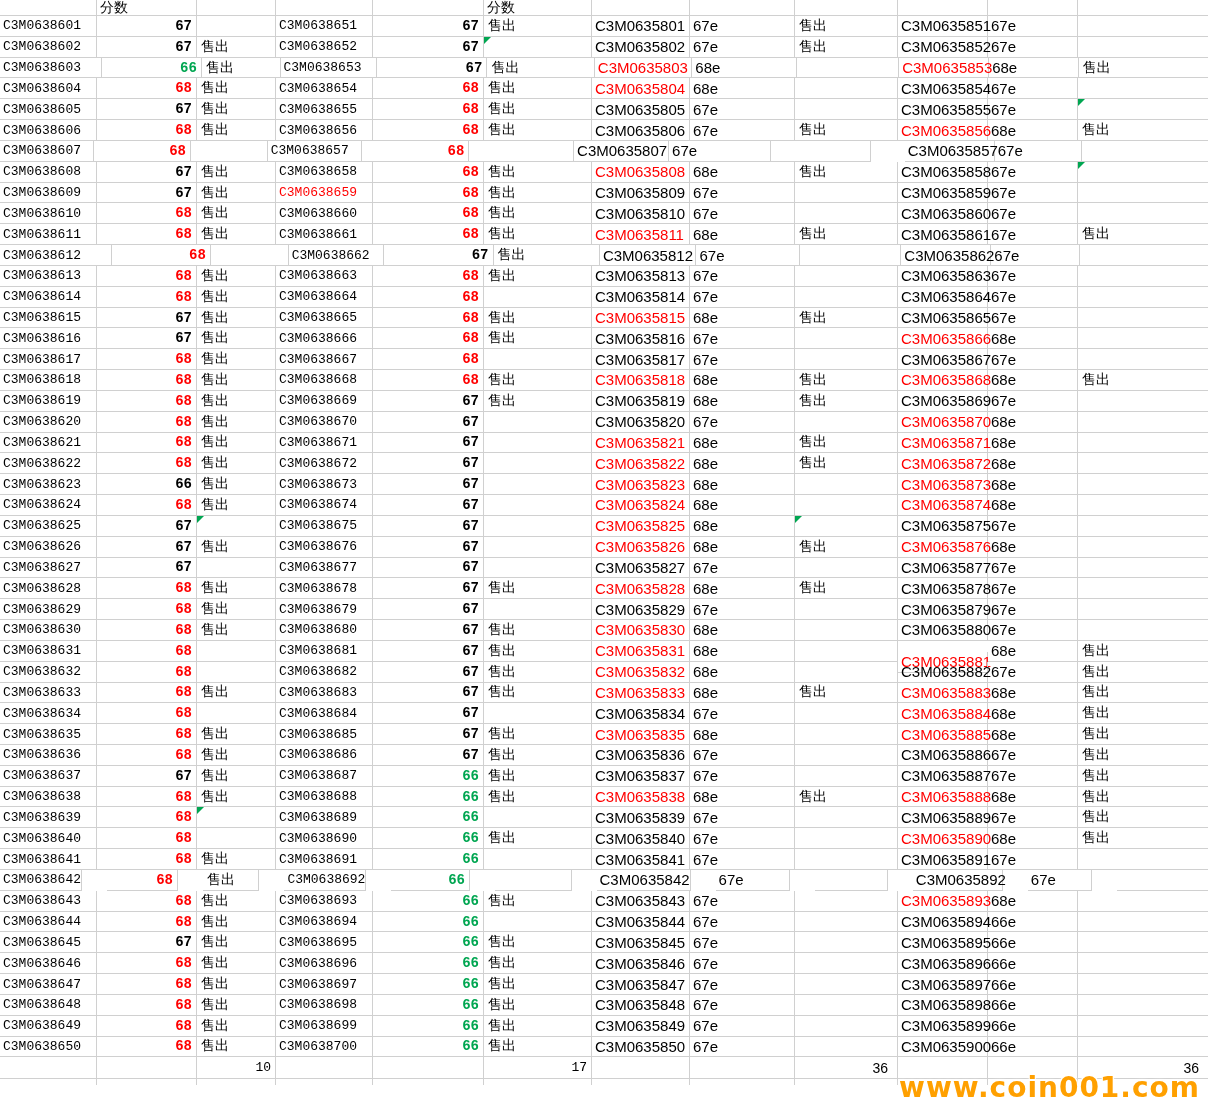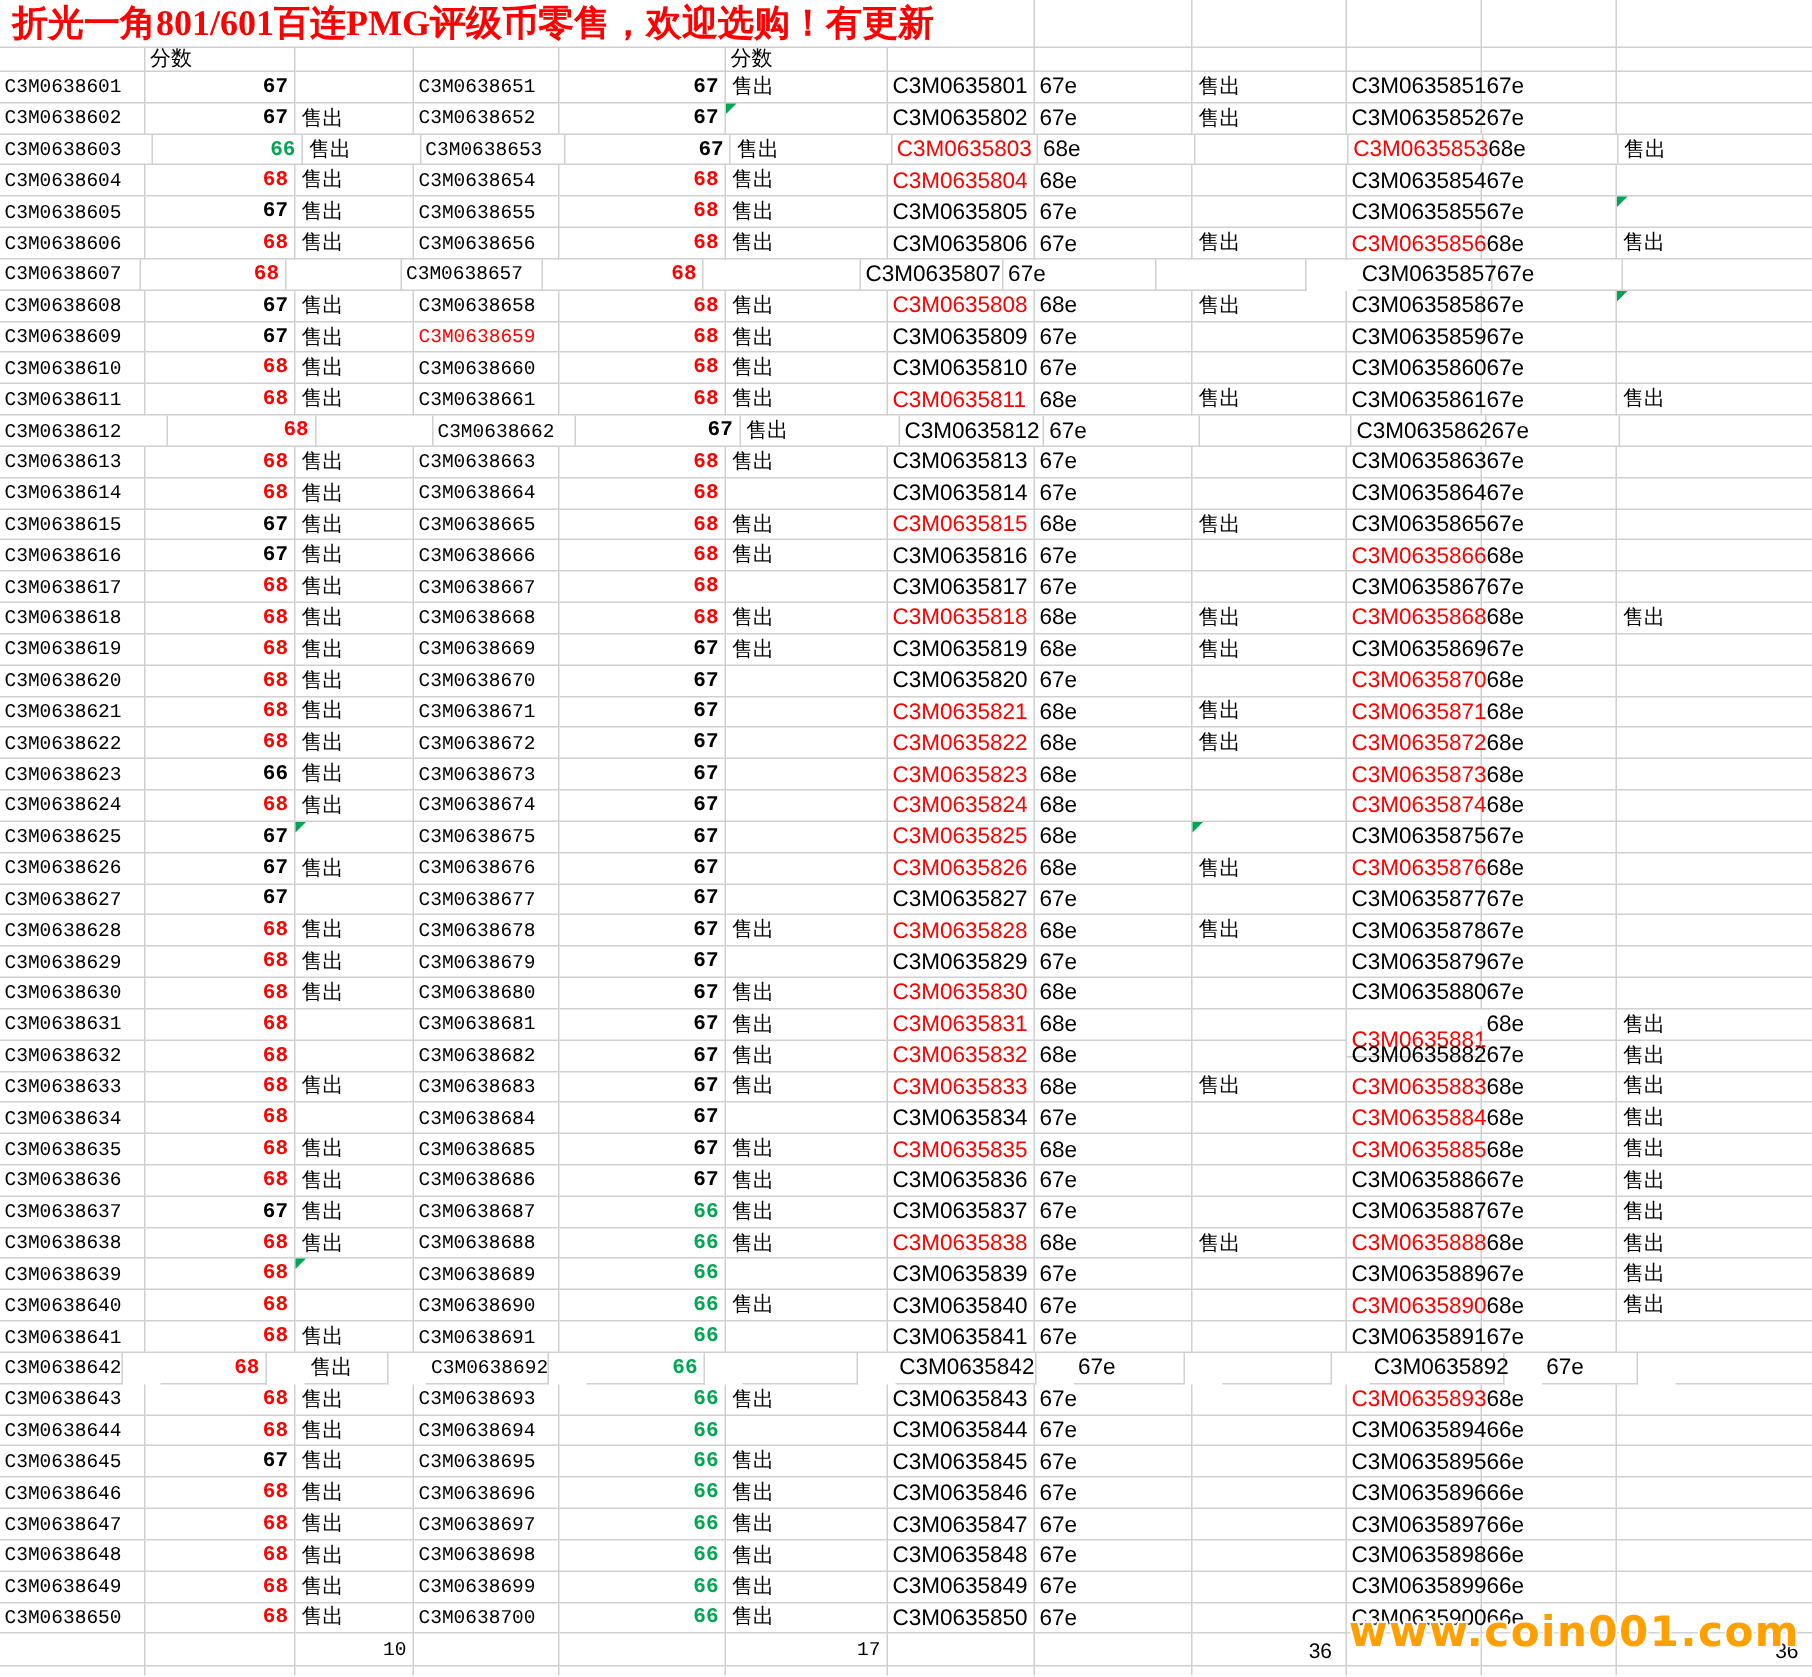--- a/index.html
+++ b/index.html
@@ -46,28 +46,20 @@
     font-size:28px;font-weight:bold;letter-spacing:1px;color:#ffa000;
     text-shadow:-1px -1px 0 #fff,1px -1px 0 #fff,-1px 1px 0 #fff,1px 1px 0 #fff,0 0 4px #fff;
     pointer-events:none;
   }
 </style>
 </head>
 <body>
 
 <div class="sheet">
 
-  <div class="row title-row" style="height:32px">
-    <div class="cell title-cell" style="width:690px">折光一角801/601百连PMG评级币零售，欢迎选购！有更新</div>
-    <div class="cell" style="width:105px"></div>
-    <div class="cell" style="width:103px"></div>
-    <div class="cell" style="width:90px"></div>
-    <div class="cell" style="width:90px"></div>
-    <div class="cell last" style="width:130px"></div>
-  </div>
 
   <div class="row header-row" style="height:16px">
     <div class="cell" style="width:97px"></div>
     <div class="cell hdr f1" style="width:100px">分数</div>
     <div class="cell" style="width:79px"></div>
     <div class="cell" style="width:97px"></div>
     <div class="cell" style="width:111px"></div>
     <div class="cell hdr f1" style="width:108px">分数</div>
     <div class="cell" style="width:98px"></div>
     <div class="cell" style="width:105px"></div>

